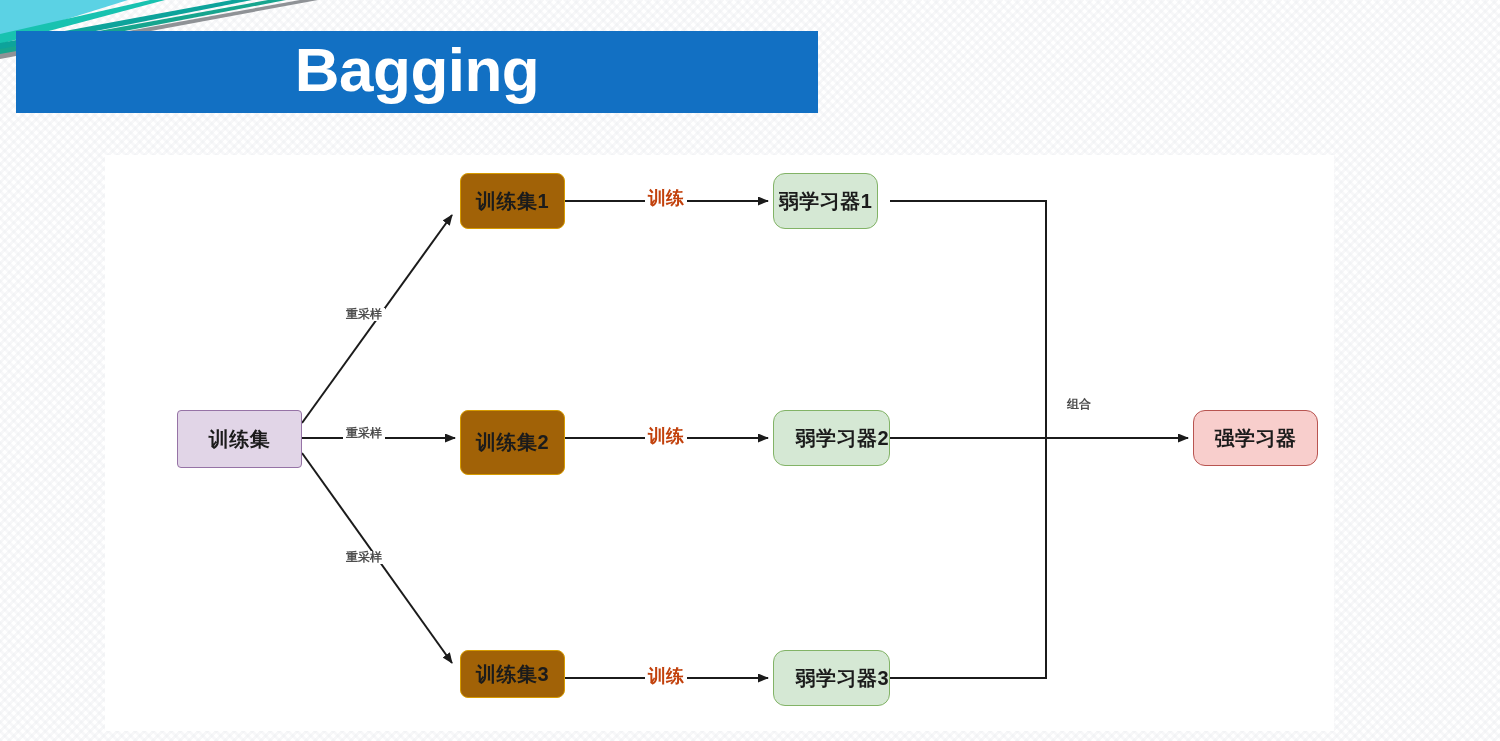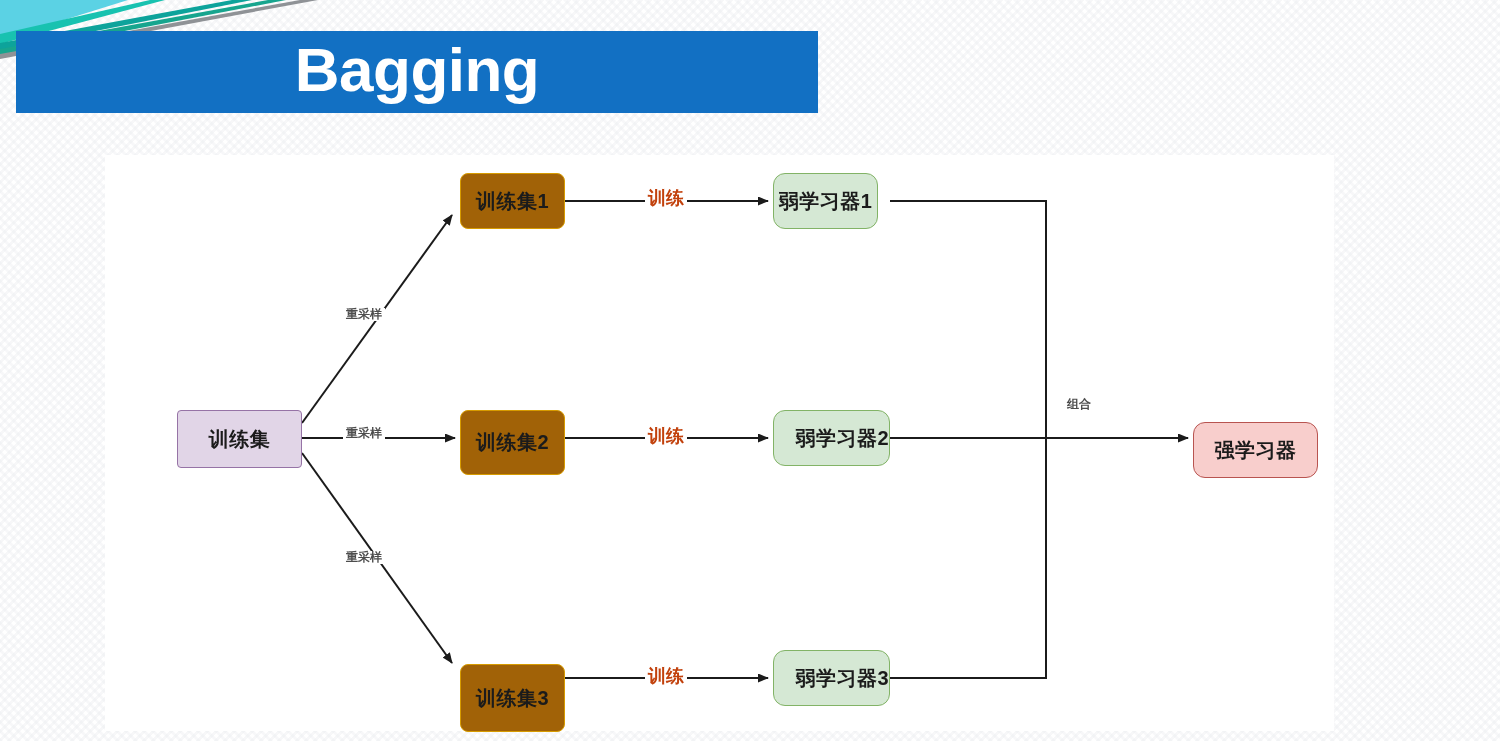--- a/index.html
+++ b/index.html
@@ -186,35 +186,35 @@
     <div class="node src" style="left:72px;  top:255px; width:125px; height:58px;">
       <span>训练集</span>
     </div>
 
     <div class="node train" style="left:355px; top:18px;  width:105px; height:56px;">
       <span>训练集1</span>
     </div>
     <div class="node train" style="left:355px; top:255px; width:105px; height:65px;">
       <span>训练集2</span>
     </div>
-    <div class="node train" style="left:355px; top:495px; width:105px; height:68px;margin-top:14px;">
+    <div class="node train" style="left:355px; top:495px; width:105px; height:48px;">
       <span>训练集3</span>
     </div>
 
     <div class="node weak" style="left:668px; top:18px;  width:105px; height:56px;">
       <span>弱学习器1</span>
     </div>
     <div class="node weak" style="left:668px; top:255px; width:117px; height:56px;justify-content:flex-end;">
       <span>弱学习器2</span>
     </div>
     <div class="node weak" style="left:668px; top:495px; width:117px; height:56px;justify-content:flex-end;">
       <span>弱学习器3</span>
     </div>
 
-    <div class="node strong" style="left:1088px; top:255px; width:125px; height:56px;margin-top:12px;">
+    <div class="node strong" style="left:1088px; top:255px; width:125px; height:56px;">
       <span>强学习器</span>
     </div>
 
     <div class="edge-label" style="left:238px; top:153px;">重采样</div>
     <div class="edge-label" style="left:238px; top:272px;">重采样</div>
     <div class="edge-label" style="left:238px; top:396px;">重采样</div>
 
     <div class="edge-label small" style="left:540px; top:34px;">训练</div>
     <div class="edge-label small" style="left:540px; top:272px;">训练</div>
     <div class="edge-label small" style="left:540px; top:512px;">训练</div>

